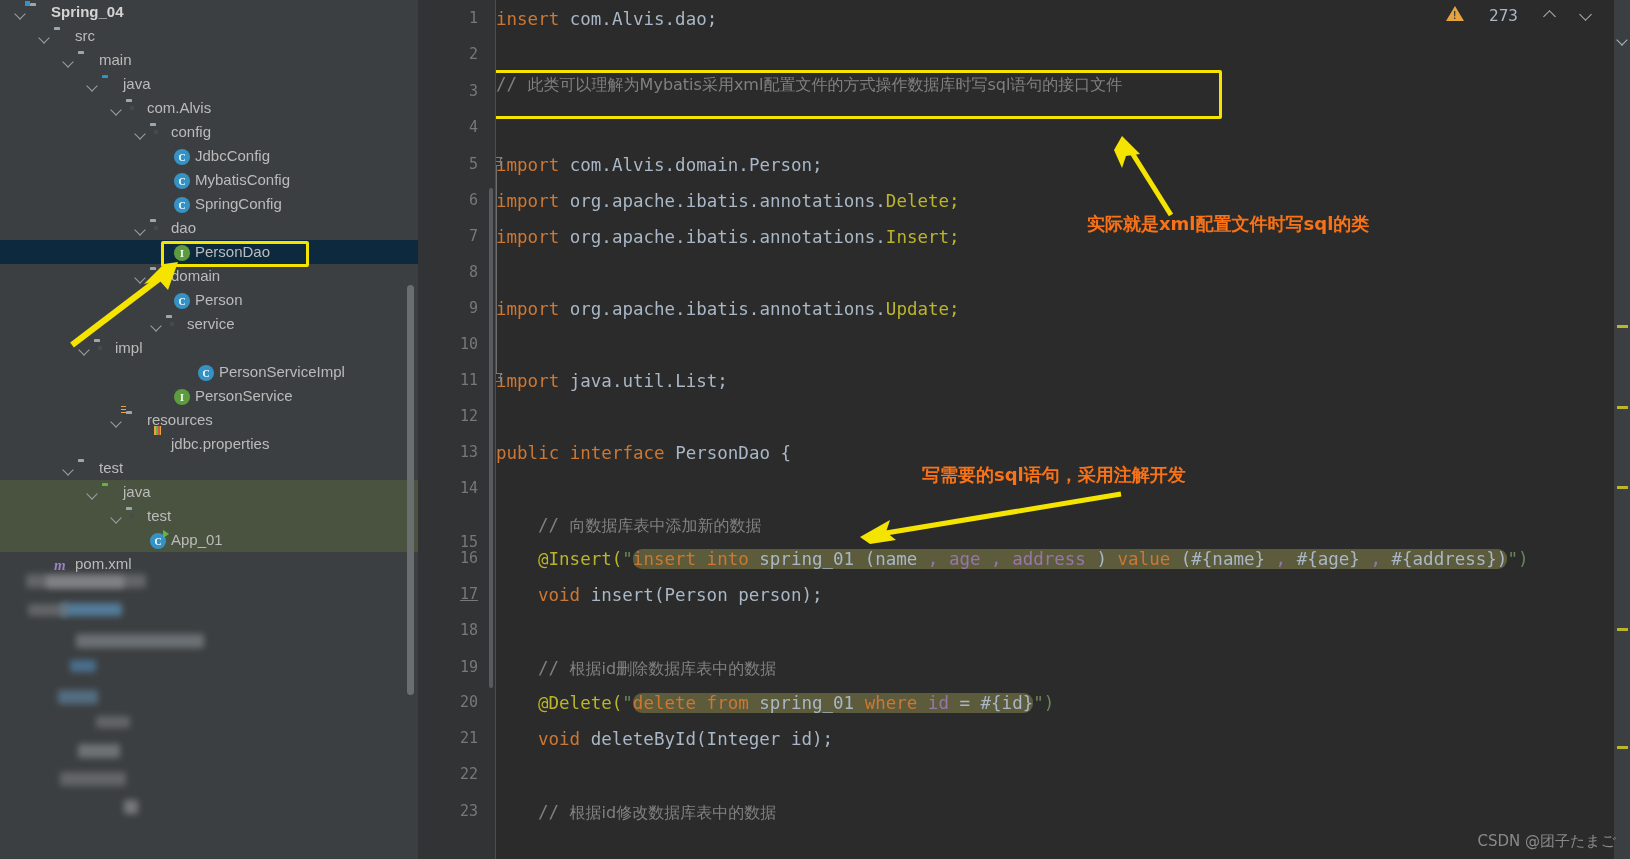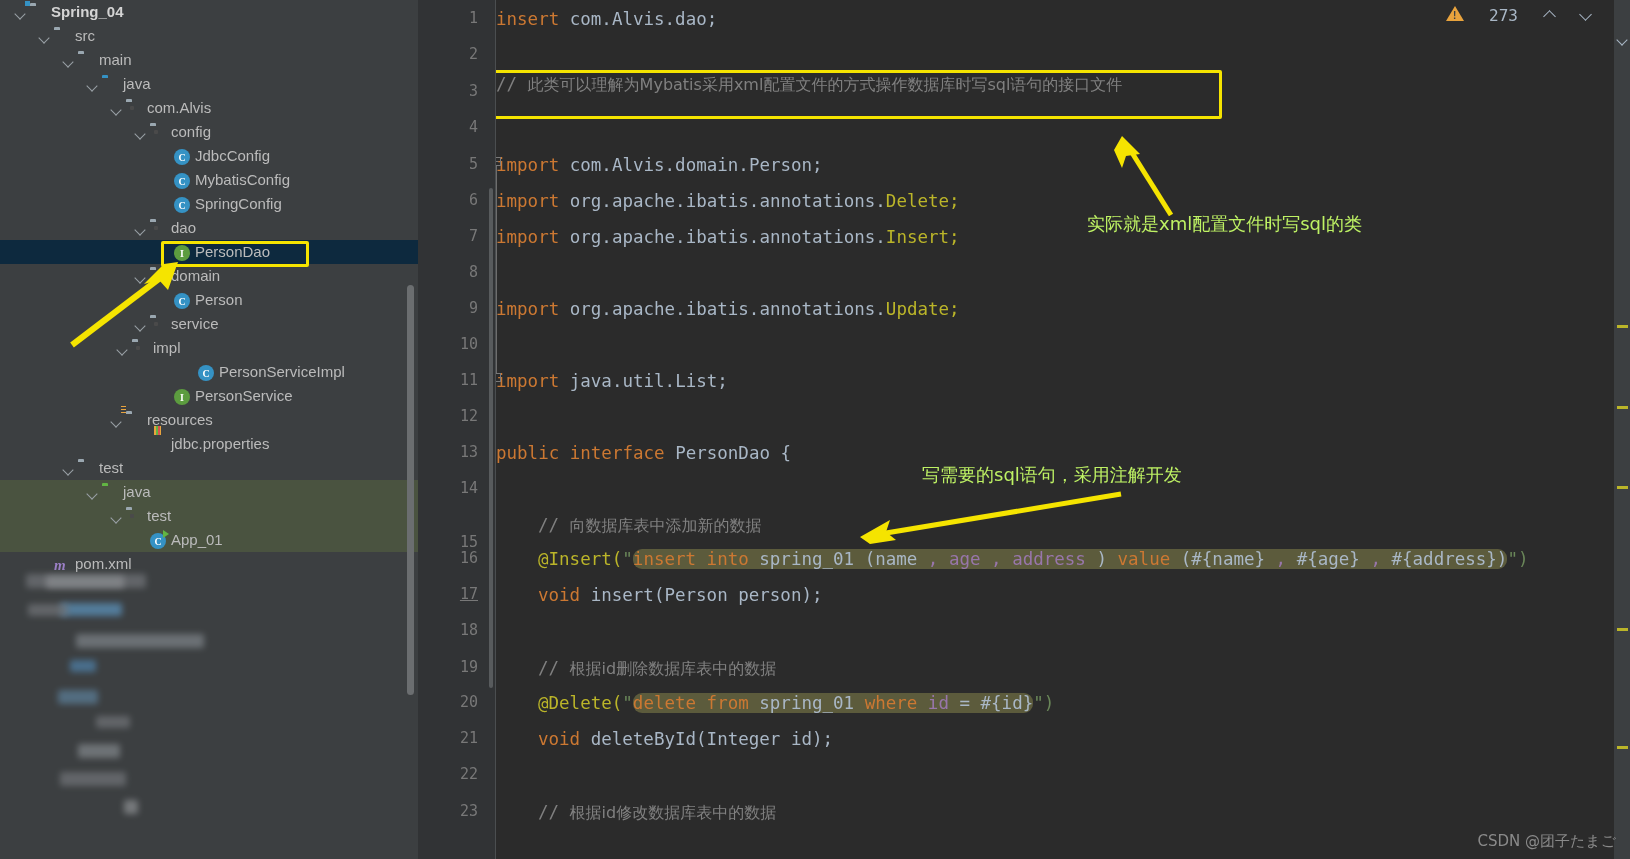--- a/index.html
+++ b/index.html
@@ -120,22 +120,22 @@
   .fold-marker {
     position: absolute; width: 9px; height: 9px; border: 1px solid #7a7a7a;
     color: #9a9a9a; font-size: 8px; line-height: 7px; text-align: center;
     font-family: "DejaVu Sans Mono", monospace;
   }
   .fold-stem { position:absolute; width:1px; background:#6e6e6e; }
 
   
   .ybox { position: absolute; border: 3px solid #f5e400; border-radius: 2px; pointer-events:none; }
   .ytext {
-    position: absolute; color: #bef264; font-size: 18px;
-    font-family: "DejaVu Sans", sans-serif; white-space: nowrap; font-weight: 400;
+    position: absolute; color: #f97316; font-size: 18px;
+    font-family: "DejaVu Sans", sans-serif; white-space: nowrap; font-weight: 700;
   }
   svg.arrow-svg { position: absolute; pointer-events: none; overflow: visible; }
 
   
   #warnbar {
     position: absolute; right: 0; top: 0; width: 1630px; height: 32px;
     pointer-events: none;
   }
   #warncount {
     position: absolute; right: 112px; top: 6px; color: #a9b7c6; font-size: 16px;
@@ -249,26 +249,26 @@
           <span class="ico"><span class="fold"><span class="dot"></span></span></span>
           <span class="lbl">domain</span>
         </div>
         <div class="row" style="position: absolute; left: 0px; right: 0px; top: 288px; padding-left: 158px;">
           <span class="arrow"></span>
           <span class="ico">
             <span class="cbadge c">C</span>
           </span>
           <span class="lbl">Person</span>
         </div>
-        <div class="row" style="position: absolute; left: 0px; right: 0px; top: 312px; padding-left: 134px;">
+        <div class="row" style="position: absolute; left: 16px; right: 0px; top: 312px; padding-left: 134px;">
           <span class="arrow open"></span>
           <span class="ico"><span class="fold"><span class="dot"></span></span></span>
           <span class="lbl">service</span>
         </div>
-        <div class="row" style="position: absolute; left: 0px; right: 0px; top: 336px; padding-left: 116px;">
+        <div class="row" style="position: absolute; left: 0px; right: 0px; top: 336px; padding-left: 78px;">
           <span class="arrow open"></span>
           <span class="ico"><span class="fold"><span class="dot"></span></span></span>
           <span class="lbl">impl</span>
         </div>
         <div class="row" style="position: absolute; left: 0px; right: 0px; top: 360px; padding-left: 182px;">
           <span class="arrow"></span>
           <span class="ico">
             <span class="cbadge c">C</span>
           </span>
           <span class="lbl">PersonServiceImpl</span>

